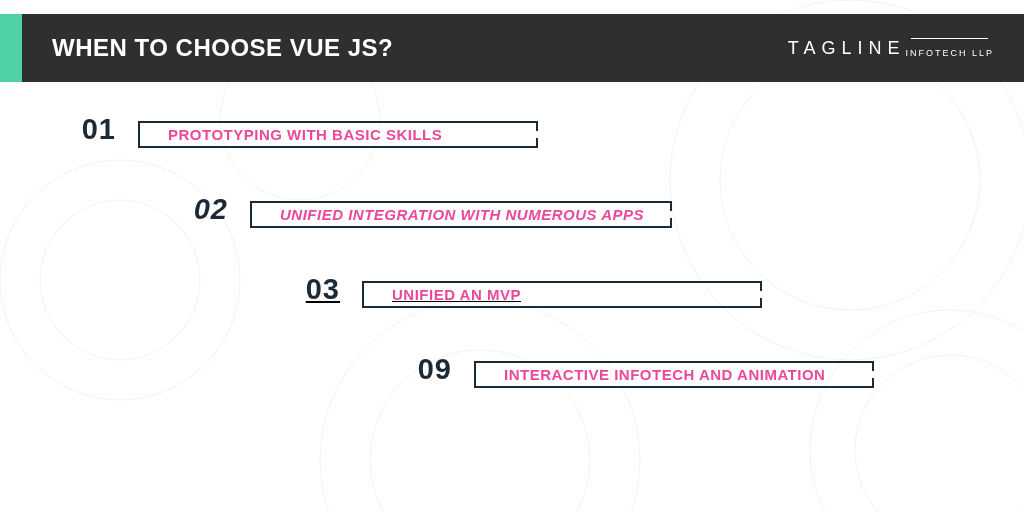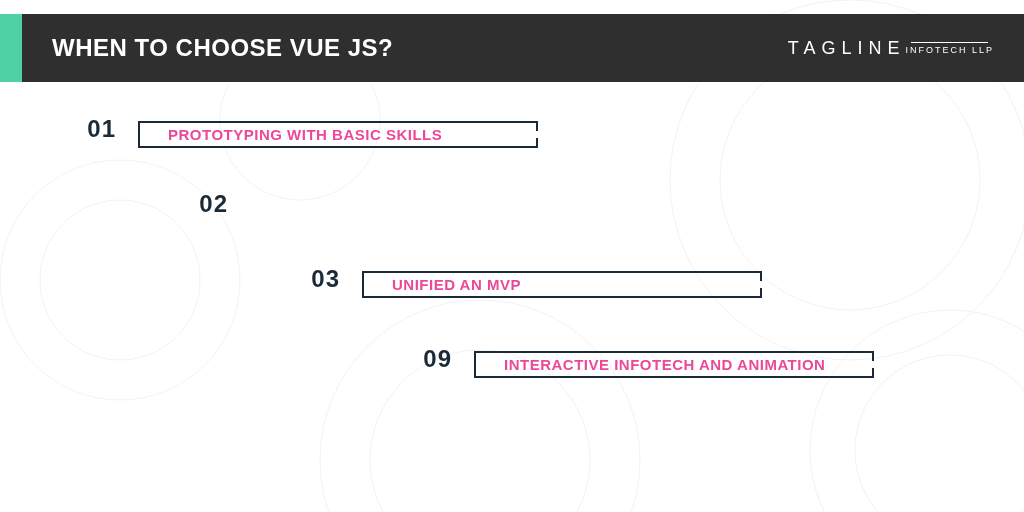--- a/index.html
+++ b/index.html
@@ -49,21 +49,21 @@
   }
   .logo-top {
     font-size: 18px;
     letter-spacing: 6px;
     font-weight: 400;
   }
   .logo-bottom {
     font-size: 9px;
     letter-spacing: 2px;
     border-top: 1px solid #ffffff;
-    padding-top: 2px;
+    padding-top: 9px;
     margin-top: 0;
     width: 100%;
     text-align: center;
     position: relative;
   }
   .logo-bottom::before, .logo-bottom::after {
     content: "";
     position: absolute;
     top: -1px;
     width: 8px;
@@ -76,21 +76,21 @@
   .content {
     position: relative;
     padding-top: 28px;
   }
   .row {
     display: flex;
     align-items: center;
     margin-bottom: 42px;
   }
   .num {
-    font-size: 24px;
+    font-size: 29px;
     font-weight: 800;
     color: #1a2a38;
     width: 44px;
     text-align: right;
     margin-right: 22px;
     letter-spacing: 1px;
   }
   .box {
     border-top: 2px solid #1a2a38;
     border-left: 2px solid #1a2a38;
@@ -115,22 +115,22 @@
   }
   .box::before {
     content: "";
     position: absolute;
     right: 0;
     bottom: -2px;
     height: 10px;
     border-right: 2px solid #1a2a38;
   }
   .row1 { margin-left: 72px; }
-  .row2 { margin-left: 184px; }
-  .row3 { margin-left: 296px; }
+  .row2 { margin-left: 184px; font-style: italic; }
+  .row3 { margin-left: 296px; text-decoration: underline; }
   .row4 { margin-left: 408px; }
 </style>
 </head>
 <body>
 
 <svg class="bg-swirls" viewBox="0 0 1024 512">
   <g fill="none" stroke="#000000" stroke-width="1">
     <circle cx="120" cy="280" r="120"></circle>
     <circle cx="120" cy="280" r="80"></circle>
     <circle cx="480" cy="460" r="160"></circle>
@@ -156,20 +156,21 @@
 
 <div class="content">
 
   <div class="row row1">
     <div class="num">01</div>
     <div class="box">PROTOTYPING WITH BASIC SKILLS</div>
   </div>
 
   <div class="row row2">
     <div class="num">02</div>
+    <div class="box">UNIFIED INTEGRATION WITH NUMEROUS APPS</div>
   </div>
 
   <div class="row row3">
     <div class="num">03</div>
     <div class="box">UNIFIED AN MVP</div>
   </div>
 
   <div class="row row4">
     <div class="num">09</div>
     <div class="box">INTERACTIVE INFOTECH AND ANIMATION</div>

